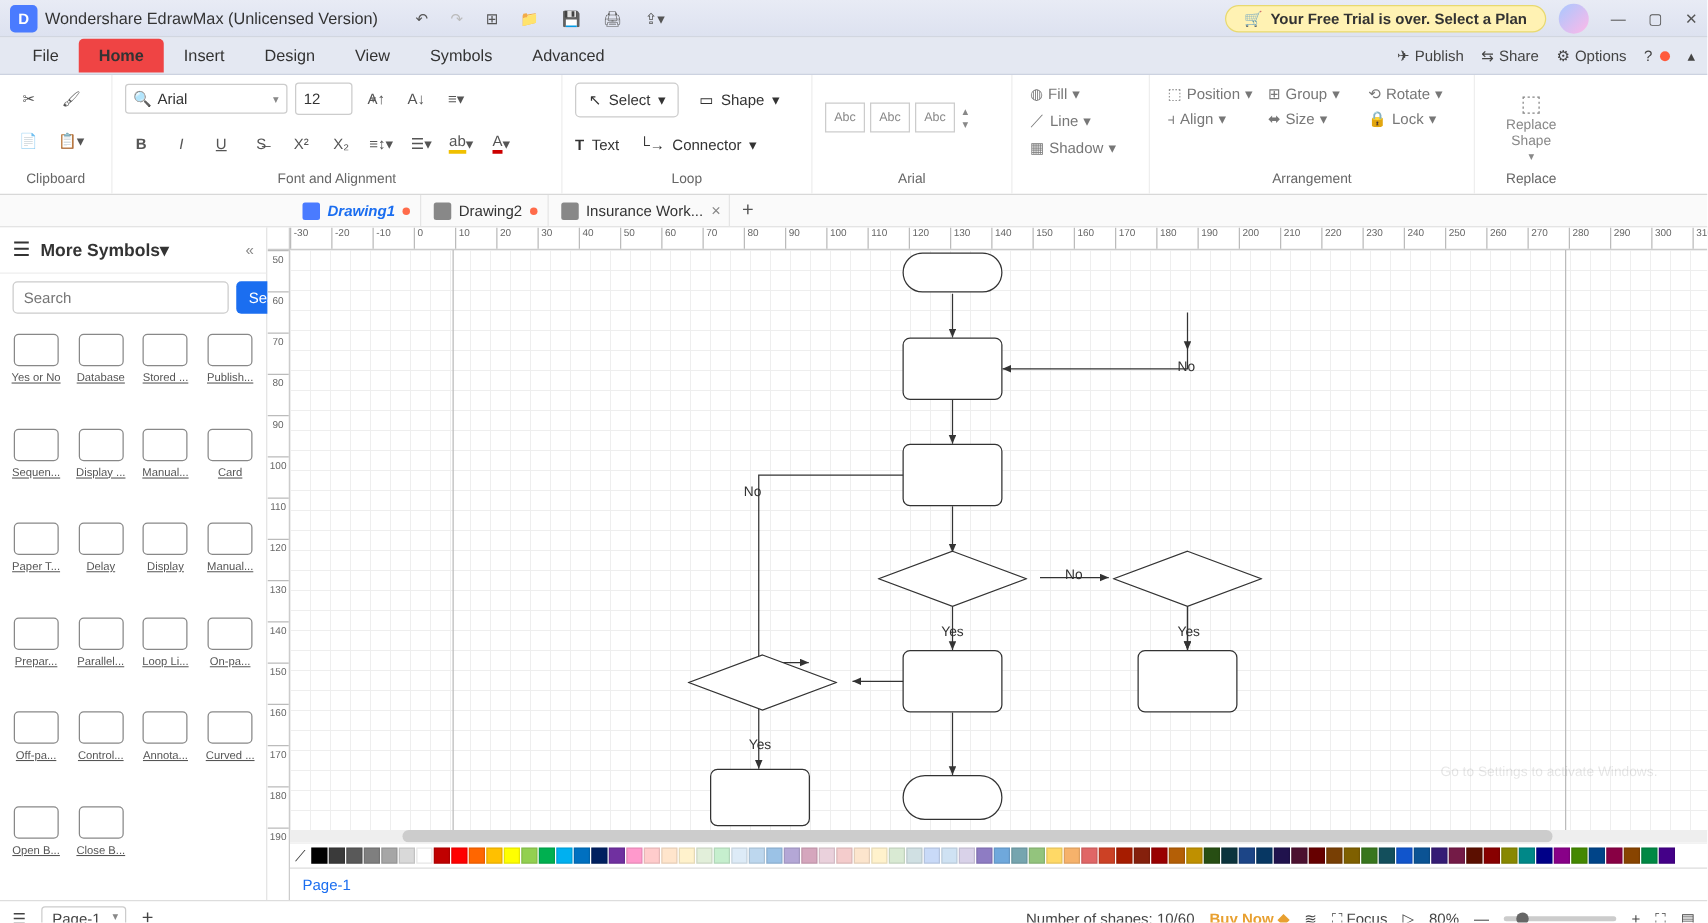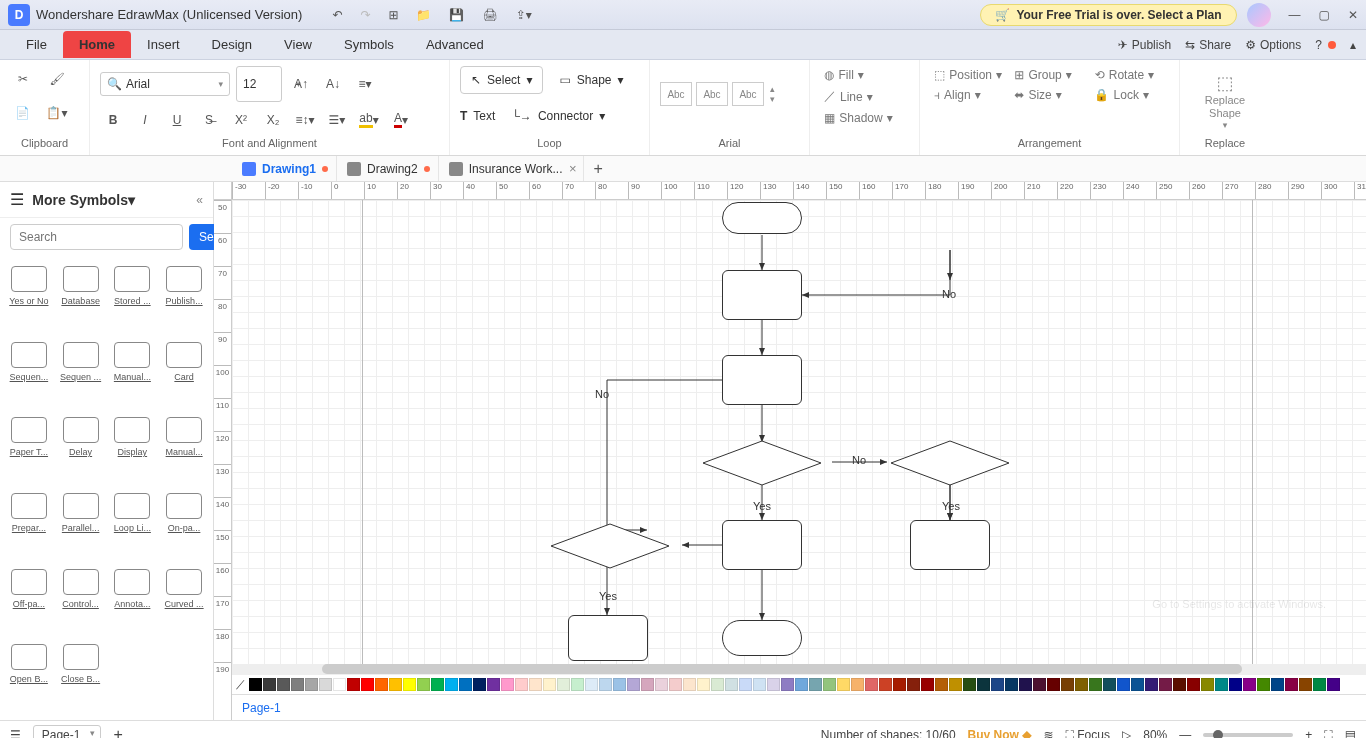--- a/index.html
+++ b/index.html
@@ -23,31 +23,31 @@
 .menuright .litem { display: flex; align-items: center; gap: 4px; cursor: pointer; }
 .notif { width: 8px; height: 8px; background: #ff5a3c; border-radius: 50%; display: inline-block; margin-left: 2px; }
 
 
 .ribbon { height: 96px; background: #fff; display: flex; border-bottom: 1px solid #d8d8d8; }
 .rgroup { padding: 6px 10px; border-right: 1px solid #eee; display: flex; flex-direction: column; justify-content: space-between; }
 .rgroup .controls { display: flex; gap: 6px; align-items: center; flex-wrap: wrap; }
 .rgroup .glabel { text-align: center; font-size: 11px; color: #666; }
 .btn-sm { width: 26px; height: 26px; display: flex; align-items: center; justify-content: center; color: #555; border-radius: 3px; cursor: pointer; }
 .font-sel { width: 130px; height: 24px; border: 1px solid #ccc; border-radius: 3px; display: flex; align-items: center; padding: 0 6px; font-size: 12px; }
-.size-sel { width: 46px; height: 36px; border: 1px solid #ccc; border-radius: 3px; display: flex; align-items: center; padding: 0 6px; font-size: 12px; gap: 40px; }
+.size-sel { width: 46px; height: 26px; border: 1px solid #ccc; border-radius: 3px; display: flex; align-items: center; padding: 0 6px; font-size: 12px; gap: 40px; }
 .caret { margin-left: auto; font-size: 9px; color: #888; }
 .tool-btn { display: flex; align-items: center; gap: 6px; padding: 4px 10px; border: 1px solid #ccc; border-radius: 4px; height: 28px; cursor: pointer; }
 .style-box { display: flex; gap: 4px; }
 .style-swatch { width: 32px; height: 24px; border: 1px solid #ccc; display: flex; align-items: center; justify-content: center; font-size: 10px; color: #888; }
 .arr-item { display: flex; align-items: center; gap: 4px; color: #777; font-size: 12px; padding: 2px 4px; }
 
 
 .doctabs { height: 26px; background: #fafafa; display: flex; align-items: center; border-bottom: 1px solid #ddd; padding-left: 232px; }
 .doctab { display: flex; align-items: center; gap: 6px; padding: 0 20px 0 10px; height: 100%; font-size: 12px; border-right: 1px solid #e5e5e5; position: relative; cursor: pointer; }
-.doctab.active { color: #1b6ef0; font-weight: 600; }
+.doctab.active { color: #1b6ef0; font-weight: 600; font-style: italic; }
 .doctab .dicon { width: 14px; height: 14px; background: #4a7bff; display: inline-block; border-radius: 2px; }
 .doctab .dicon.gray { background: #888; }
 .doctab .dot { position: absolute; right: 8px; width: 6px; height: 6px; background: #ff6b4a; border-radius: 50%; }
 .doctab .close { position: absolute; right: 6px; font-size: 13px; color: #888; }
 .addtab { padding: 0 10px; font-size: 16px; color: #555; cursor: pointer; }
 
 
 .main { display: flex; height: 538px; }
 
 
@@ -101,21 +101,21 @@
 
 .statusbar { height: 28px; background: #fff; border-top: 1px solid #ddd; display: flex; align-items: center; padding: 0 10px; font-size: 12px; color: #444; }
 .statusbar .left { display: flex; align-items: center; gap: 12px; }
 .statusbar .pagesel { border: 1px solid #ccc; padding: 2px 20px 2px 8px; border-radius: 3px; position: relative; }
 .statusbar .pagesel::after { content: "▾"; position: absolute; right: 6px; font-size: 9px; color: #888; }
 .statusbar .right { margin-left: auto; display: flex; align-items: center; gap: 12px; }
 .slider { width: 90px; height: 4px; background: #ccc; position: relative; border-radius: 2px; }
 .slider .knob { width: 10px; height: 10px; background: #666; border-radius: 50%; position: absolute; top: -3px; left: 10px; }
 
 .watermark { position: absolute; right: 90px; bottom: 70px; color: rgba(0,0,0,0.15); font-size: 22px; pointer-events: none; }
-.watermark2 { position: absolute; right: 40px; bottom: 64px; color: rgba(0,0,0,0.1); font-size: 11px; pointer-events: none; margin-top: 44px; }
+.watermark2 { position: absolute; right: 40px; bottom: 50px; color: rgba(0,0,0,0.1); font-size: 11px; pointer-events: none; margin-top: 44px; }
 .arrowhead { marker-end: url(#arrow); }
 </style>
 </head>
 <body>
 
 <div class="titlebar">
   <div class="logo">D</div>
   <div class="title">Wondershare EdrawMax (Unlicensed Version)</div>
   <div class="qat">
     <span>↶</span>
@@ -306,21 +306,21 @@
         <div class="shape-cell">
           <div class="shp"></div>
           <div class="lbl">Publish...</div>
         </div>
         <div class="shape-cell">
           <div class="shp"></div>
           <div class="lbl">Sequen...</div>
         </div>
         <div class="shape-cell">
           <div class="shp"></div>
-          <div class="lbl">Sequen ...</div>
+          <div class="lbl">Display ...</div>
         </div>
         <div class="shape-cell">
           <div class="shp"></div>
           <div class="lbl">Manual...</div>
         </div>
         <div class="shape-cell">
           <div class="shp"></div>
           <div class="lbl">Card</div>
         </div>
         <div class="shape-cell">

